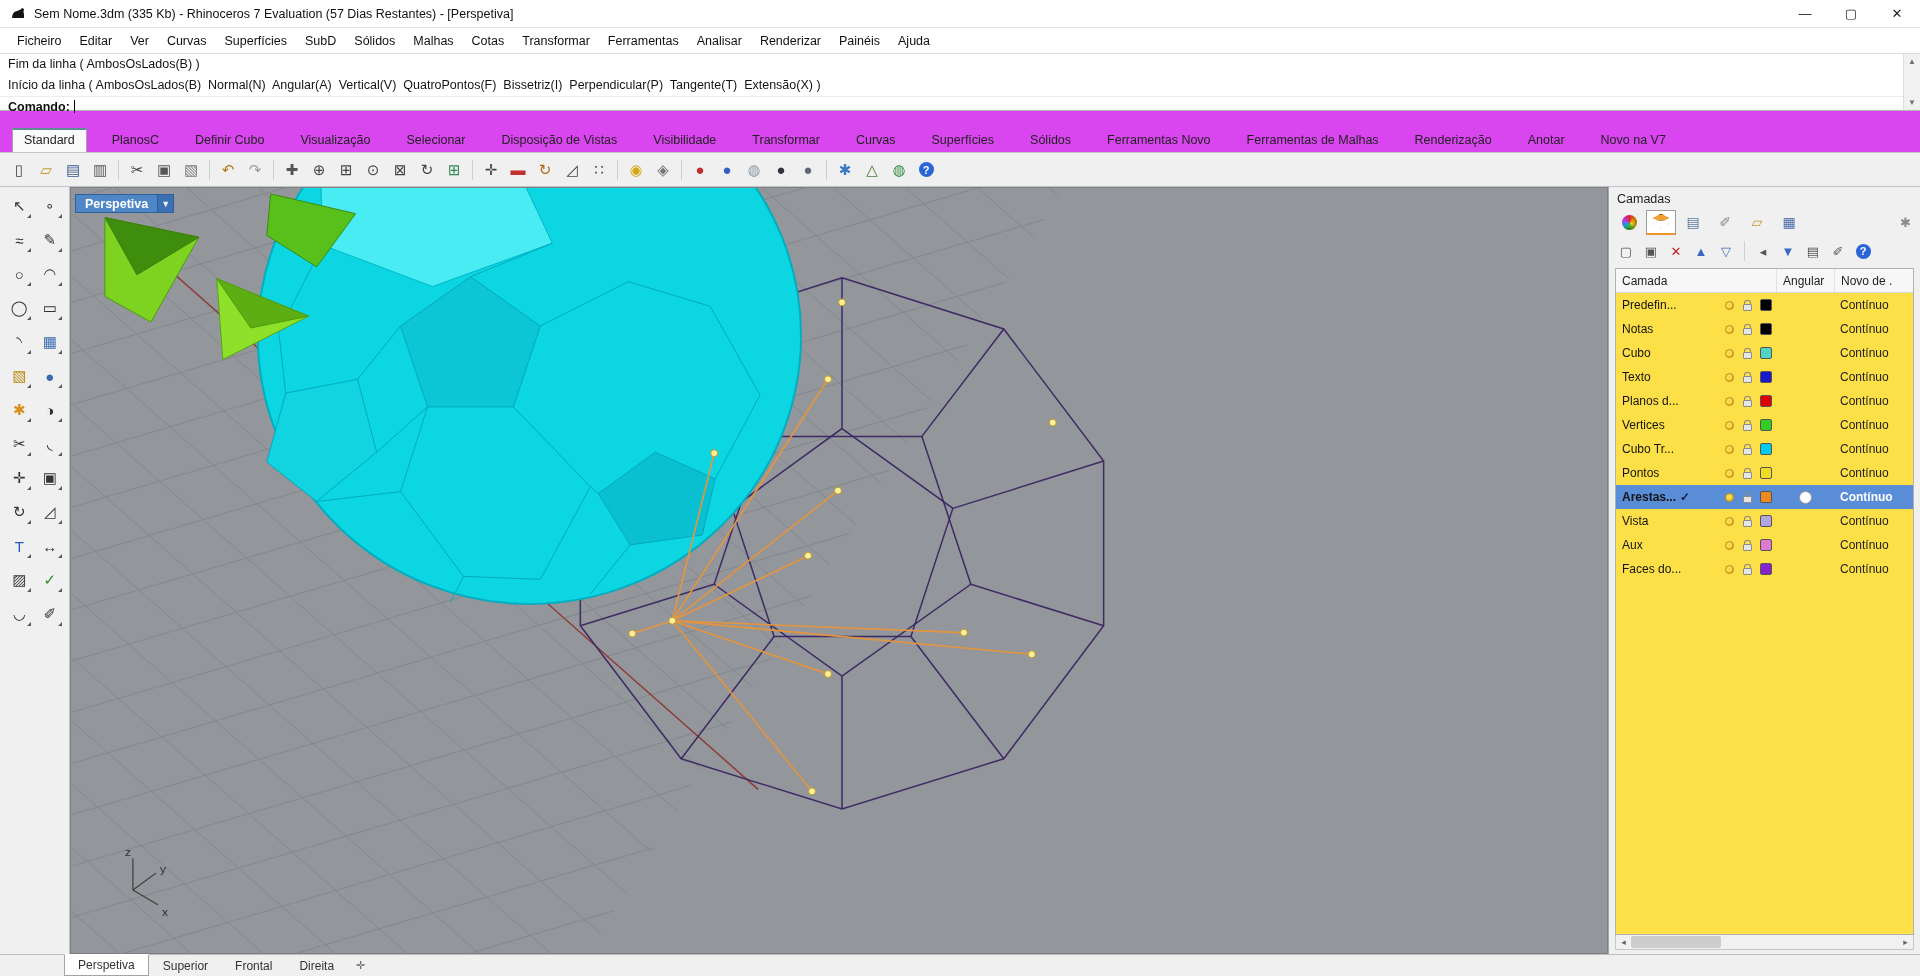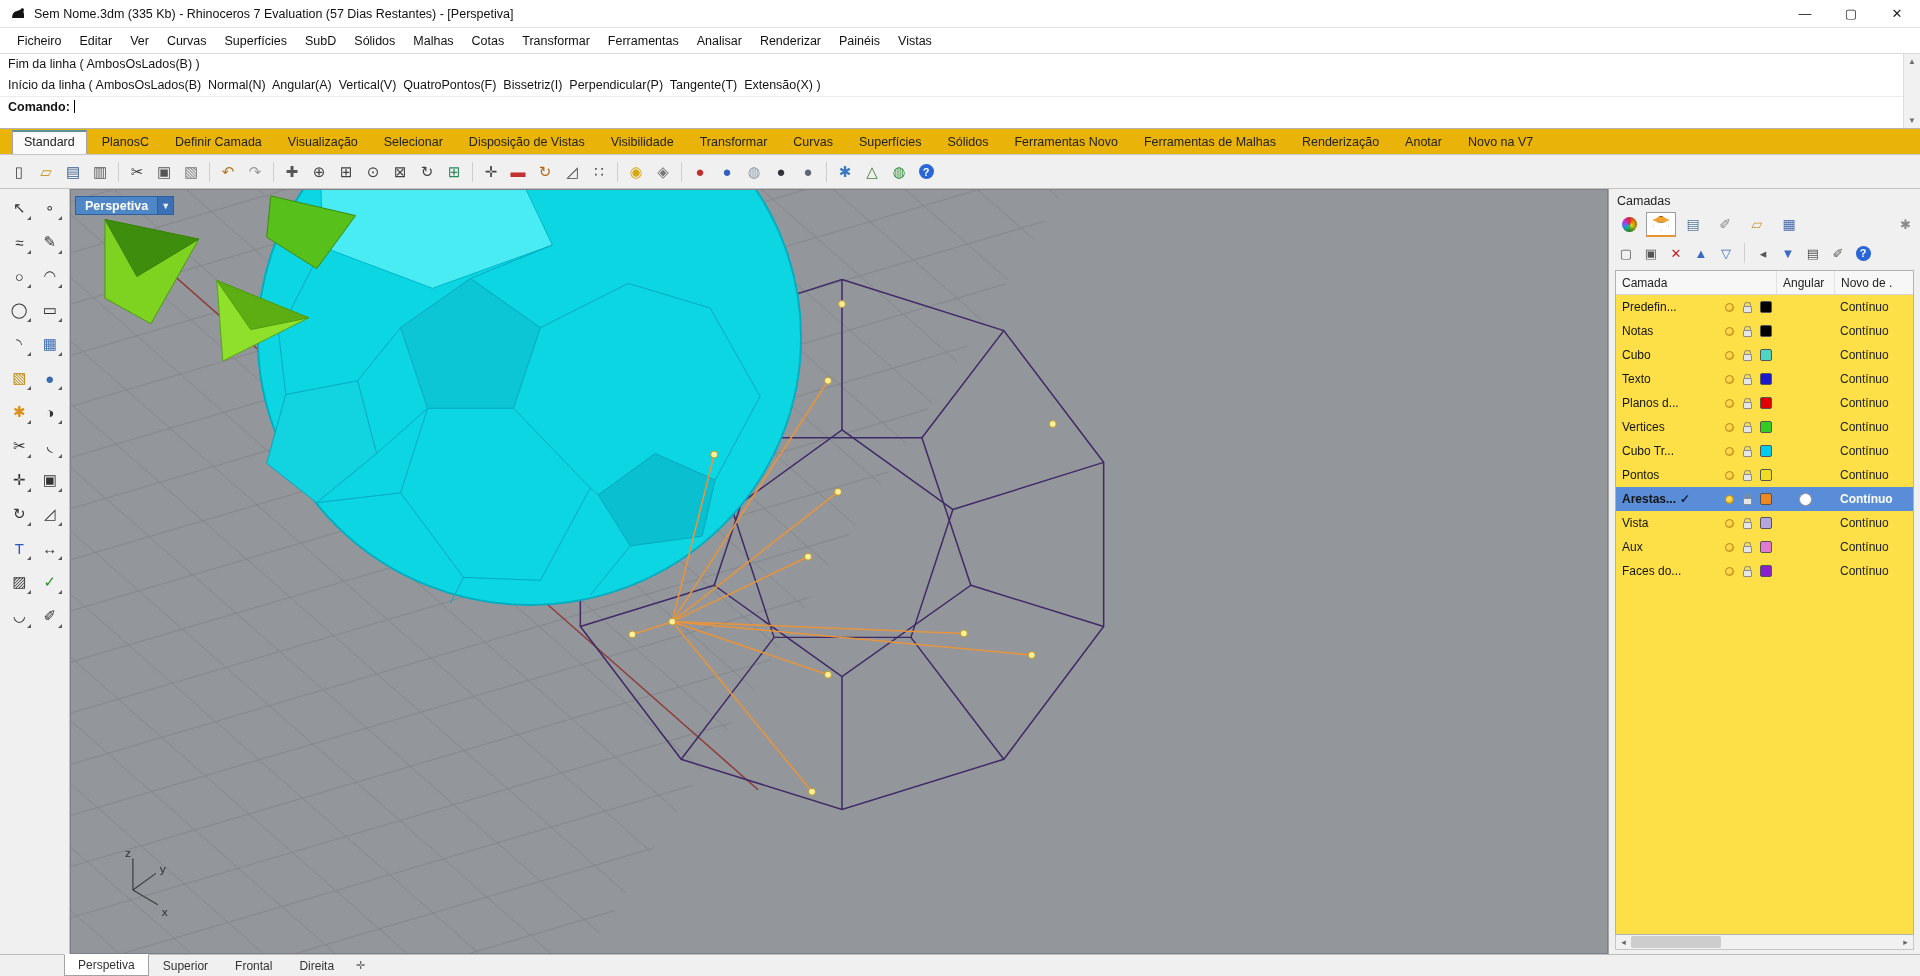--- a/index.html
+++ b/index.html
@@ -13,27 +13,27 @@
   .win-controls{margin-left:auto;display:flex;height:100%}
   .win-btn{width:46px;display:flex;align-items:center;justify-content:center;font-size:13px;color:#222}
 
   
   .menubar{height:26px;background:#fff;border-bottom:1px solid #dadada;display:flex;align-items:center;padding-left:8px}
   .menu-item{padding:4px 9px;font-size:12.5px;color:#111;cursor:default}
 
   
   .cmdarea{position:relative;background:#fff;border-bottom:1px solid #b4b4b4}
   .cmd-row{height:21px;line-height:21px;padding-left:8px;font-size:12.5px;white-space:pre;color:#141414;overflow:hidden}
-  .cmd-line{height:32px;line-height:21px;padding-left:8px;font-size:12.5px;font-weight:bold;border-top:1px solid #ececec}
+  .cmd-line{height:14px;line-height:21px;padding-left:8px;font-size:12.5px;font-weight:bold;border-top:1px solid #ececec}
   .caret{display:inline-block;width:1px;height:13px;background:#000;margin-left:4px;vertical-align:-2px;animation:blink 1s steps(1) infinite}
   @keyframes blink{50%{opacity:0}}
   .cmd-scroll{position:absolute;right:0;top:0;bottom:0;width:17px;background:#f1f1f1;border-left:1px solid #ddd;display:flex;flex-direction:column;justify-content:space-between;align-items:center;font-size:8px;color:#707070;padding:3px 0}
 
   
-  .tabbar{height:26px;background:#eab308;border-bottom:1px solid #c6c6c6;display:flex;align-items:flex-end;padding-left:12px;gap:4px}
+  .tabbar{height:42px;background:#d946ef;border-bottom:1px solid #c6c6c6;display:flex;align-items:flex-end;padding-left:12px;gap:14px}
   .tab{padding:4px 11px 5px;font-size:12.5px;color:#222;cursor:default}
   .tab.active{background:#fafafa;border:1px solid #a3a3a3;border-bottom:none;border-top:2px solid #5f8f96;padding-top:3px}
 
   
   .toolbar{height:34px;background:#f0f0f0;border-bottom:1px solid #c2c2c2;display:flex;align-items:center;padding-left:6px;gap:1px}
   .tb-btn{width:26px;height:26px;display:flex;align-items:center;justify-content:center;font-size:15px;border-radius:2px}
   .tb-sep{width:1px;height:20px;background:#cfcfcf;margin:0 4px}
   .circled{background:#2a66d8;color:#fff !important;border-radius:50%;width:15px;height:15px;font-size:11px;font-weight:bold;display:inline-flex;align-items:center;justify-content:center}
 
   
@@ -122,37 +122,37 @@
       <span class="menu-item">Superfícies</span>
       <span class="menu-item">SubD</span>
       <span class="menu-item">Sólidos</span>
       <span class="menu-item">Malhas</span>
       <span class="menu-item">Cotas</span>
       <span class="menu-item">Transformar</span>
       <span class="menu-item">Ferramentas</span>
       <span class="menu-item">Analisar</span>
       <span class="menu-item">Renderizar</span>
       <span class="menu-item">Painéis</span>
-      <span class="menu-item">Vistas</span>
+      <span class="menu-item">Ajuda</span>
     </div>
 
   <div class="cmdarea">
     <div class="cmd-row">Fim da linha ( AmbosOsLados(B) )</div>
     <div class="cmd-row">Início da linha ( AmbosOsLados(B)  Normal(N)  Angular(A)  Vertical(V)  QuatroPontos(F)  Bissetriz(I)  Perpendicular(P)  Tangente(T)  Extensão(X) )</div>
     <div class="cmd-line"><span>Comando:</span><span class="caret"></span></div>
     <div class="cmd-scroll">
       <span>▲</span>
       <span>▼</span>
     </div>
   </div>
 
   <div class="tabbar" id="tabbar">
       <span class="tab active">Standard</span>
       <span class="tab">PlanosC</span>
-      <span class="tab">Definir Camada</span>
+      <span class="tab">Definir Cubo</span>
       <span class="tab">Visualização</span>
       <span class="tab">Selecionar</span>
       <span class="tab">Disposição de Vistas</span>
       <span class="tab">Visibilidade</span>
       <span class="tab">Transformar</span>
       <span class="tab">Curvas</span>
       <span class="tab">Superfícies</span>
       <span class="tab">Sólidos</span>
       <span class="tab">Ferramentas Novo</span>
       <span class="tab">Ferramentas de Malhas</span>

